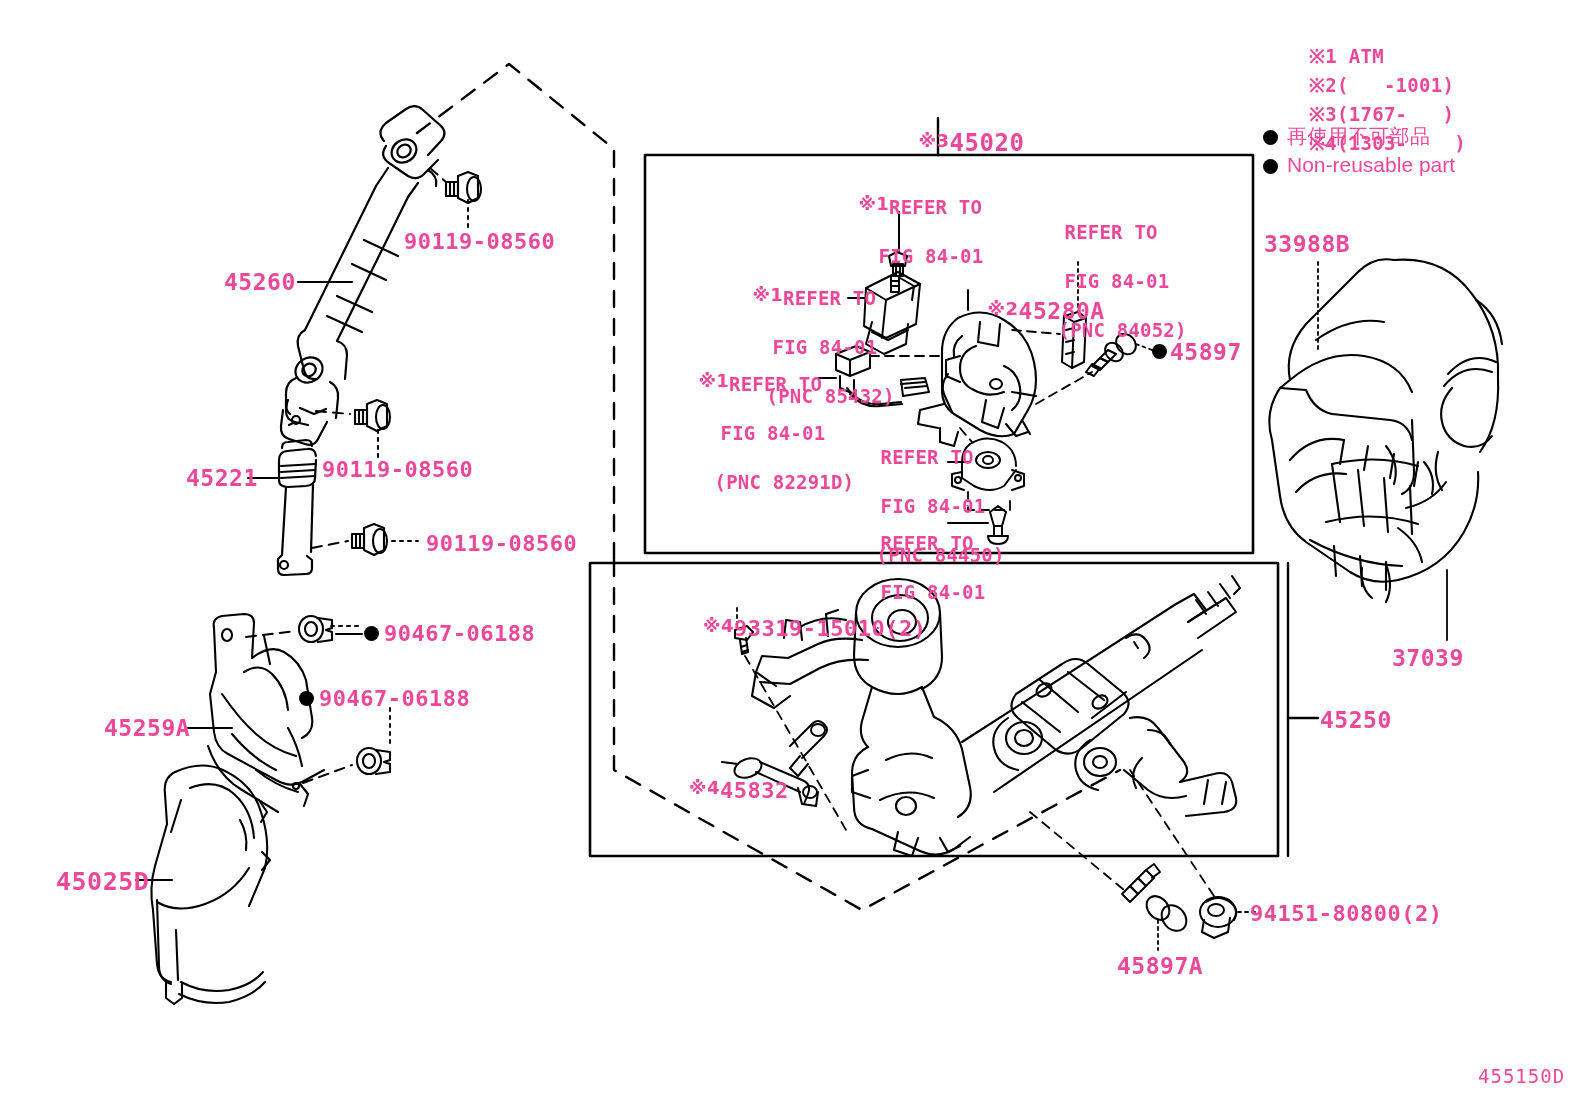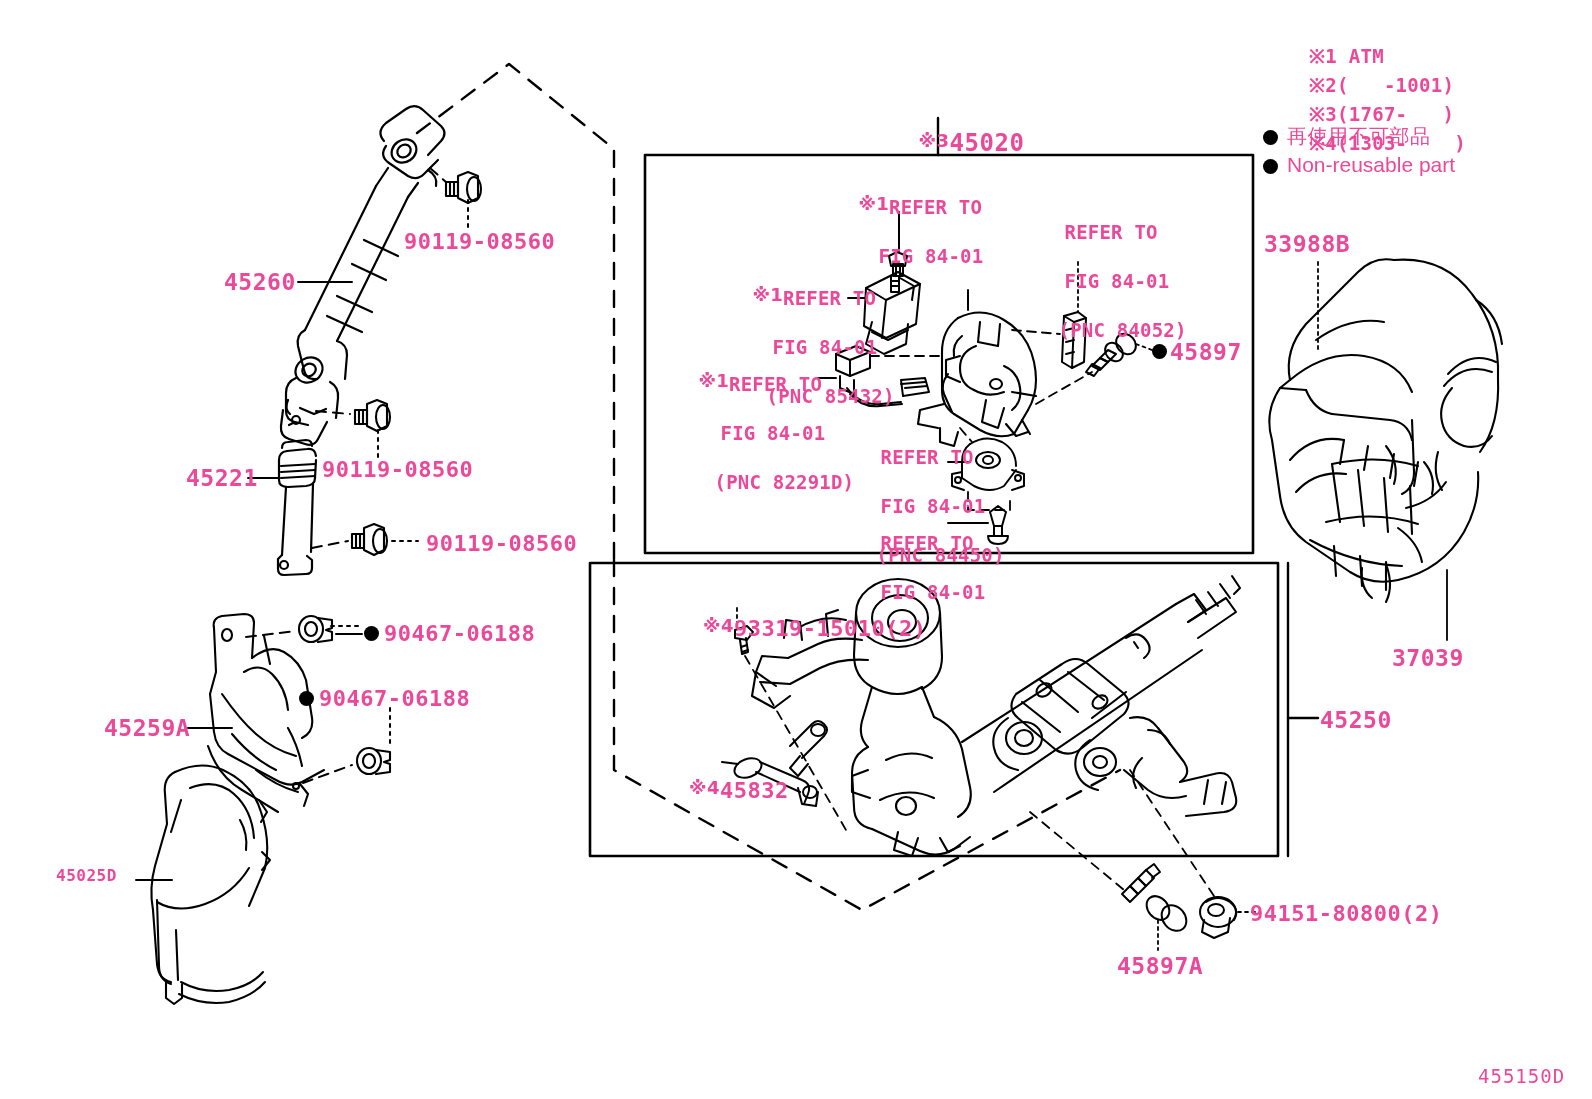--- a/index.html
+++ b/index.html
@@ -474,39 +474,42 @@
     <span>REFER TO</span><br>
     <span>FIG 84-01</span><br>
     <span class="pnc" style="margin-left:-4px;display:inline-block">(PNC 84450)</span>
   </div>
 
   <div class="lbl refer" style="left:834px;top:507px;">
     <span>REFER TO</span><br>
     <span>FIG 84-01</span>
   </div>
 
+  <div class="lbl" style="left:935px;top:270px;">
+    <span class="sup mk">※2</span><span style="font-size:23px;">45280A</span>
+  </div>
 
   <div class="bullet" style="left:1152px;top:344px;"></div>
   <div class="lbl" style="left:1170px;top:338px;font-size:23px;">45897</div>
 
   <div class="lbl" style="left:224px;top:268px;font-size:23px;">45260</div>
   <div class="lbl" style="left:186px;top:464px;font-size:23px;">45221</div>
 
   <div class="lbl" style="left:404px;top:228px;font-size:22px;">90119-08560</div>
   <div class="lbl" style="left:322px;top:456px;font-size:22px;">90119-08560</div>
   <div class="lbl" style="left:426px;top:530px;font-size:22px;">90119-08560</div>
 
   <div class="bullet" style="left:364px;top:626px;"></div>
   <div class="lbl" style="left:384px;top:620px;font-size:22px;">90467-06188</div>
 
   <div class="bullet" style="left:299px;top:691px;"></div>
   <div class="lbl" style="left:319px;top:685px;font-size:22px;">90467-06188</div>
 
   <div class="lbl" style="left:104px;top:714px;font-size:23px;">45259A</div>
-  <div class="lbl" style="left:56px;top:866px;font-size:16px;">45025D</div>
+  <div class="lbl" style="left:56px;top:866px;font-size:25px;">45025D</div>
 
   <div class="lbl" style="left:1264px;top:230px;font-size:23px;">33988B</div>
   <div class="lbl" style="left:1392px;top:644px;font-size:23px;">37039</div>
   <div class="lbl" style="left:1320px;top:706px;font-size:23px;">45250</div>
 
   <div class="lbl" style="left:648px;top:586px;font-size:22px;">
     <span class="sup mk">※4</span><span>93319-15010(2)</span>
   </div>
 
   <div class="lbl" style="left:634px;top:748px;font-size:22px;">

